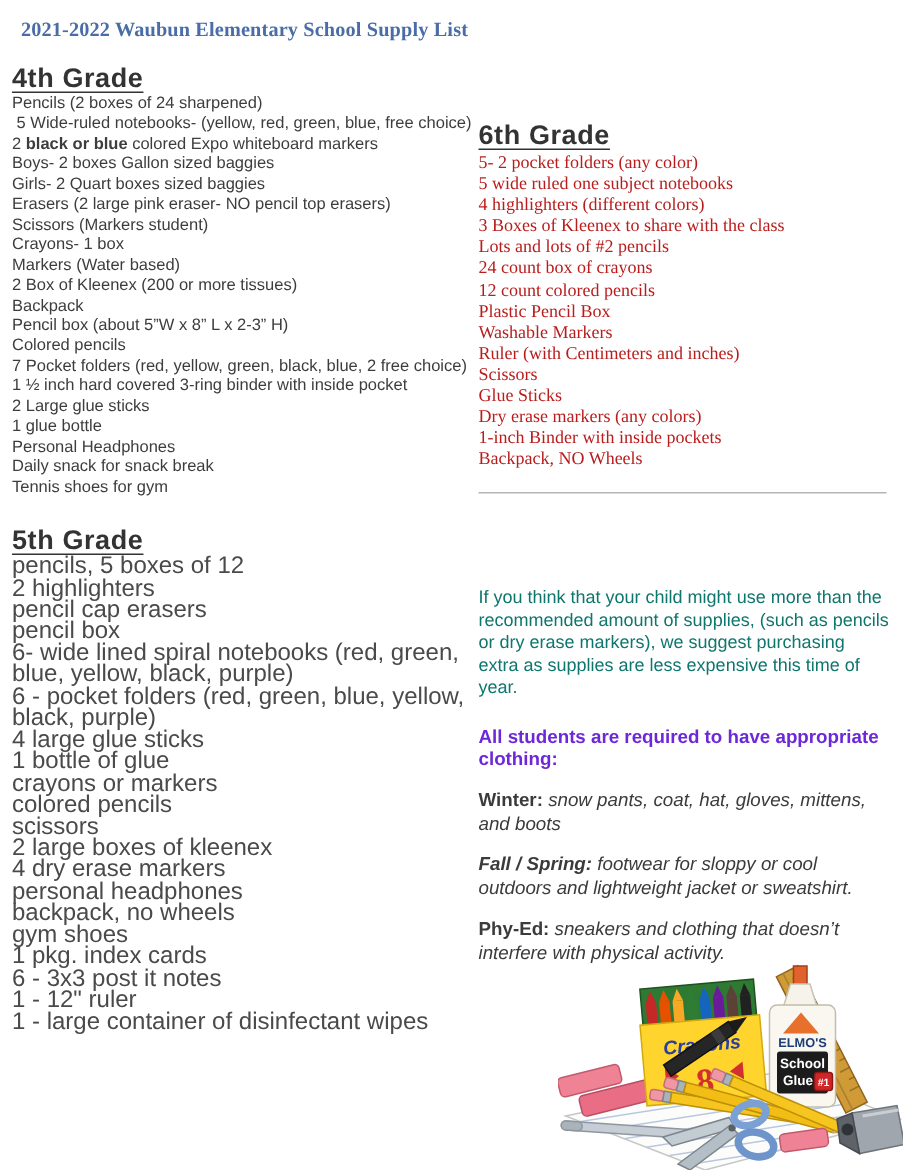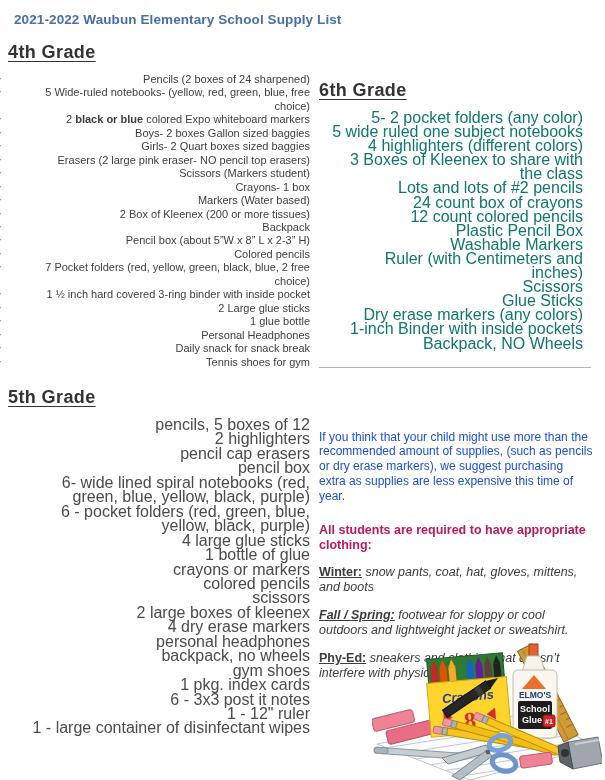--- a/index.html
+++ b/index.html
@@ -1,51 +1,51 @@
 <!DOCTYPE html>
 <html><head>
 <meta charset="utf-8">
 <style>
   html,body { margin:0; padding:0; background:#ffffff; }
   body { width:605px; height:780px; position:relative; overflow:hidden;
          font-family:"Liberation Sans", sans-serif; }
 
   .doc-title { position:absolute; left:14px; top:12px;
-               font-size:13.5px; font-weight:bold; color:#4a6da7; letter-spacing:.1px; }
+               font-size:13.5px; font-weight:bold; color:#4a6da7; letter-spacing:.1px;font-family:Liberation Serif, serif; }
 
   .col-left  { position:absolute; left:8px;   top:42px; width:312px; }
   .col-right { position:absolute; left:319px; top:80px; width:274px; }
 
   .grade-head { margin:0; font-size:18px; font-weight:bold; color:#333;
                 text-decoration:underline; text-underline-offset:3px; letter-spacing:.4px; }
   .grade5-head { margin-top:18px; }
 
-  ul.supply-list { list-style:none; margin:10px; padding:0;text-align:right; }
+  ul.supply-list { list-style:none; margin:0; padding:0; }
 
   .grade4-list { margin-top:8px; padding-left:38px; font-size:11px; line-height:13.45px; color:#3d3d3d; }
   .grade4-list li { position:relative; }
   .grade4-list li::before { content:"★"; position:absolute; left:-25px; top:0;
                             font-size:10px; color:#2f2f2f; }
   .bold { font-weight:bold; }
 
   .grade5-list { margin-top:10px; font-size:16px; line-height:14.45px; color:#4a4a4a; }
 
-  .grade6-list { margin-top:7px; font-family:Liberation Sans, sans-serif;
-                 font-size:16px; line-height:14.1px; color:#0f766e; }
+  .grade6-list { margin-top:7px; font-family:Liberation Serif, serif;
+                 font-size:12px; line-height:14.1px; color:#b91c1c; }
 
   .divider { border:none; border-top:1px solid #b5b5b5; margin:16px 0 0 0; width:272px; }
 
-  .supplies-note { margin:62px 0 15px 0; font-size:12px; line-height:14.8px; color:#1d4ed8; }
+  .supplies-note { margin:62px 0 15px 0; font-size:12px; line-height:14.8px; color:#0f766e; }
 
   .clothing-head { margin:19px 6px 0 0; font-size:12.5px; line-height:15px;
-                   font-weight:bold; color:#be185d; }
+                   font-weight:bold; color:#6d28d9; }
 
   .clothing-item { margin:12px 0 0 0; font-size:12.5px; line-height:15.5px;
                    font-style:italic; color:#3b3b3b; }
-  .clothing-item .label { font-style:normal; font-weight:bold; text-decoration:underline; }
+  .clothing-item .label { font-style:normal; font-weight:bold; }
   .clothing-item.fall-spring .label { font-style:italic; }
 
   .clipart { position:absolute; left:372px; top:642px; width:230px; height:138px; }
 
   .svg-script { font-family:"Liberation Sans", sans-serif; }
 </style>
 </head>
 <body>
 
 <div class="doc-title">2021-2022 Waubun Elementary School Supply List</div>

